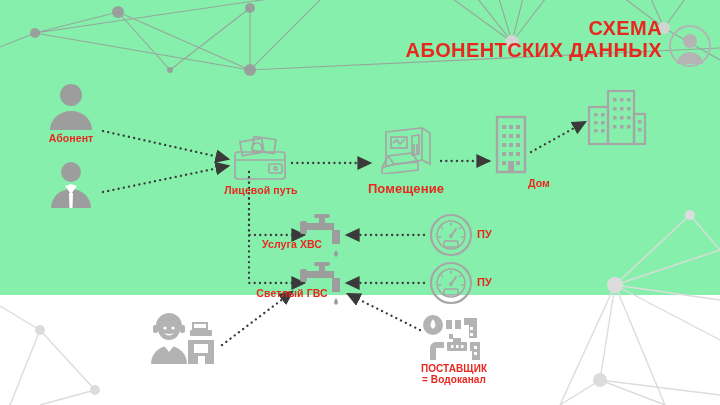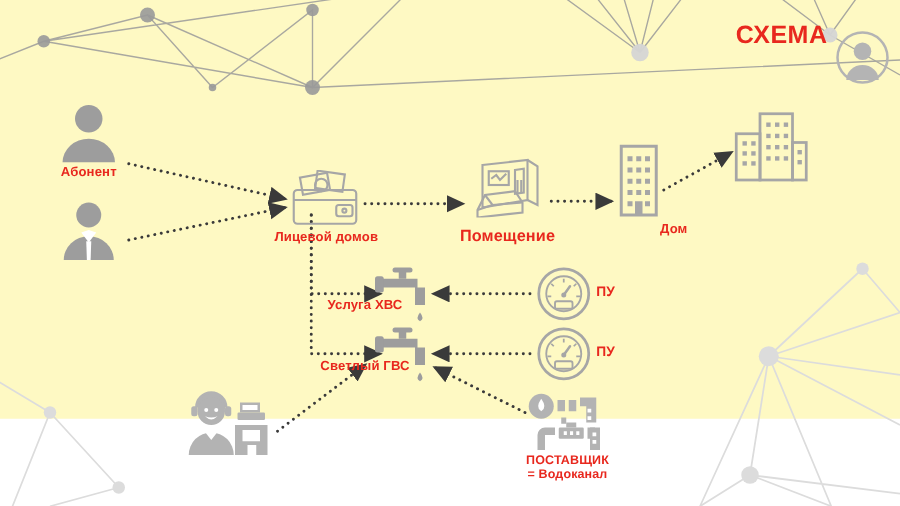--- a/index.html
+++ b/index.html
@@ -1,18 +1,18 @@
 <!DOCTYPE html>
 <html><head>
 <meta charset="utf-8">
 <style>
   html,body{margin:0;padding:0;background:#fff;}
   body{width:720px;height:405px;overflow:hidden;
        font-family:"Liberation Sans","DejaVu Sans",sans-serif;}
-  #stage{position:relative;width:720px;height:335px;background:#fef9c3;}
+  #stage{position:relative;width:720px;height:295px;background:#86efac;}
   .layer{position:absolute;left:0;top:0;width:720px;height:405px;}
   #netLayer{z-index:0;}
   #arrowLayer{z-index:2;}
   #nodes{z-index:3;}
   .node{position:absolute;}
   .lbl{position:absolute;color:#e8281e;font-weight:bold;text-align:center;
        line-height:1.12;white-space:pre-line;letter-spacing:.1px;}
   .title{position:absolute;right:58px;top:18px;text-align:right;color:#e8281e;
          font-weight:bold;line-height:1.08;z-index:4;}
   .title .l1{font-size:20px;letter-spacing:.4px;}
@@ -72,20 +72,21 @@
       <path d="M249 172 L249 283 L304 283"></path>
       <path d="M424 235 L347 235"></path>
       <path d="M424 283 L347 283"></path>
       <path d="M222 345 L292 292"></path>
       <path d="M420 330 L348 294"></path>
     </g>
   </svg>
 
   <div class="title">
     <div class="l1">СХЕМА</div>
+    <div class="l2">АБОНЕНТСКИХ ДАННЫХ</div>
   </div>
 
   <svg class="avatar" viewBox="0 0 44 44">
     <circle cx="22" cy="22" r="20" fill="none" stroke="#b4b4b4" stroke-width="2"></circle>
     <circle cx="22" cy="17" r="7" fill="#b4b4b4"></circle>
     <path d="M9 40 a13 12 0 0 1 26 0 z" fill="#b4b4b4"></path>
   </svg>
 
   <div id="nodes" class="layer">
 
@@ -112,21 +113,21 @@
           <rect x="10" y="4" width="22" height="14" transform="rotate(-10 21 11)"></rect>
           <rect x="22" y="2" width="22" height="14" transform="rotate(8 33 9)"></rect>
           <circle cx="26" cy="12" r="5"></circle>
           <rect x="4" y="16" width="50" height="27" rx="3"></rect>
           <path d="M4 24 L54 24"></path>
           <rect x="38" y="28" width="13" height="9" rx="2"></rect>
           <circle cx="44.5" cy="32.5" r="1.6"></circle>
         </g>
       </svg>
     </div>
-    <div class="lbl" style="left:210px;top:185px;width:102px;font-size:10.5px;">Лицевой домов</div>
+    <div class="lbl" style="left:210px;top:185px;width:102px;font-size:10.5px;">Лицевой путь</div>
 
     <div class="node" style="left:378px;top:124px;">
       <svg width="56" height="50" viewBox="0 0 56 50">
         <g fill="none" stroke="#a6a6a6" stroke-width="1.7">
           <path d="M8 8 L44 4 L44 36 L8 42 z"></path>
           <path d="M44 4 L52 9 L52 40 L44 36"></path>
           <rect x="13" y="13" width="16" height="11"></rect>
           <path d="M15 19 L19 16 L22 20 L27 15"></path>
           <path d="M34 12 L41 11 L41 30 L34 31 z"></path>
           <path d="M36 20 L36 31 M39 20 L39 30"></path>

